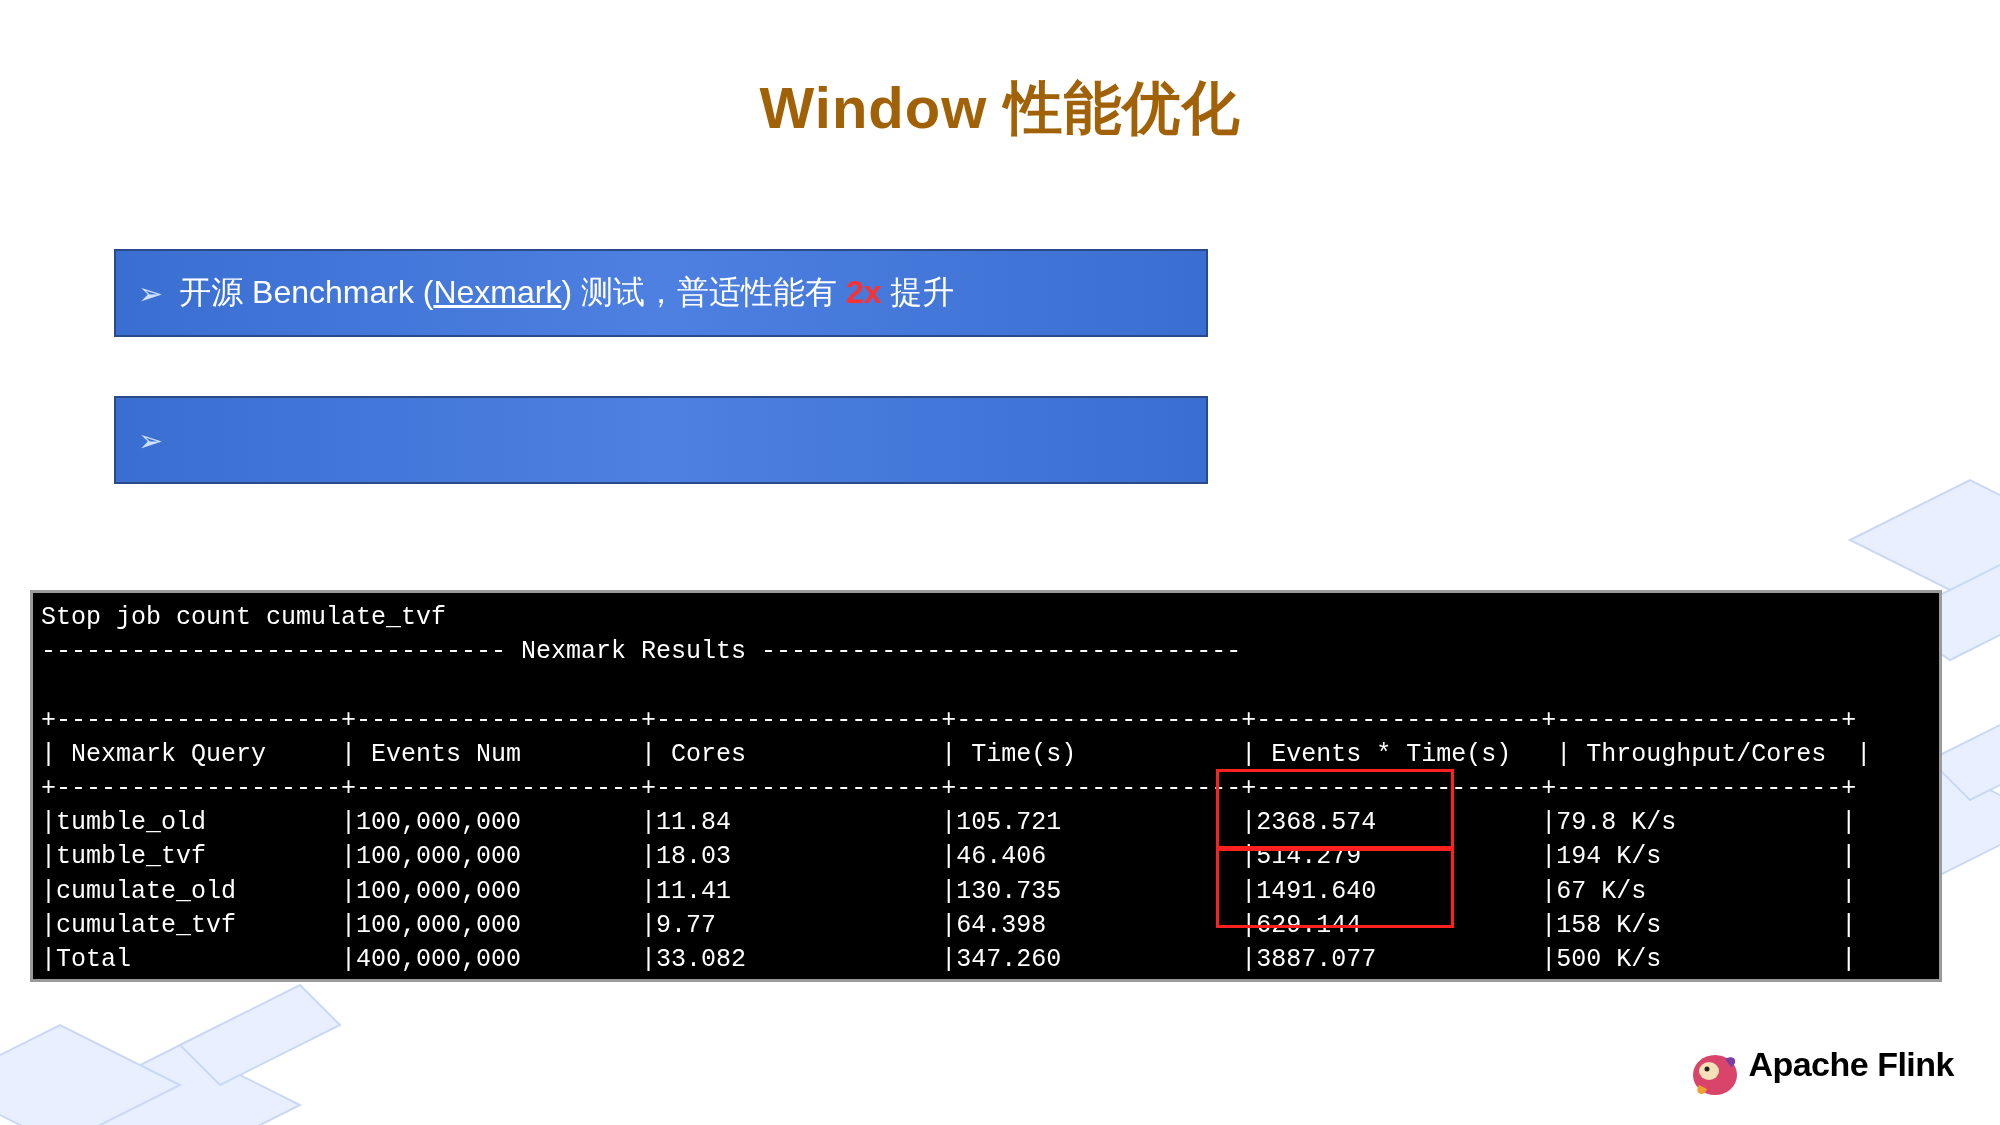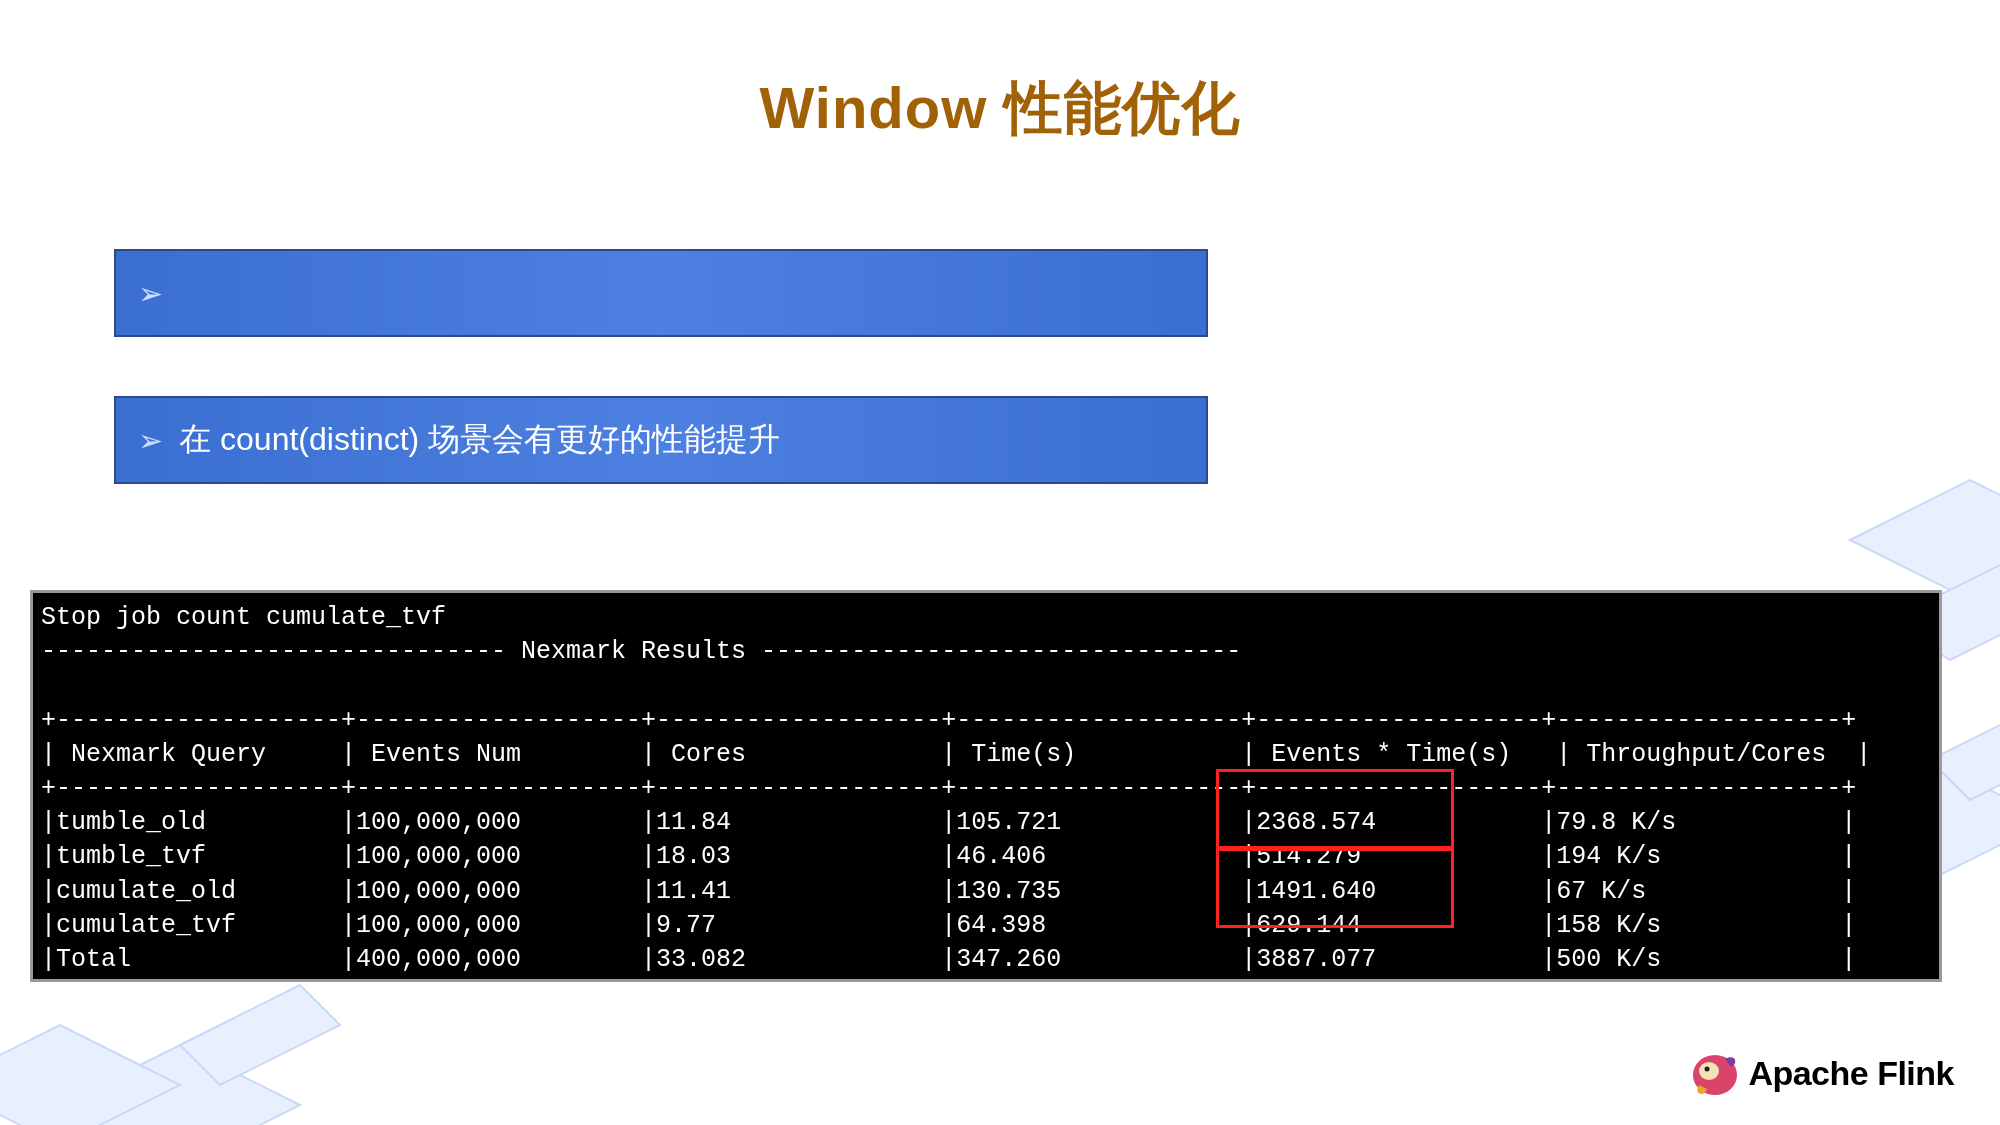--- a/index.html
+++ b/index.html
@@ -93,21 +93,20 @@
     pointer-events: none;
   }
   .hl1 { left: 1216px; top: 769px; width: 232px; height: 74px; }
   .hl2 { left: 1216px; top: 848px; width: 232px; height: 74px; }
 
   .logo-area {
     position: absolute;
     right: 46px;
     bottom: 24px;
     display: flex;
-    align-items: center;
     gap: 5px;
   }
   .logo-area .logo-text {
     font-size: 34px;
     font-weight: 800;
     color: #000000;
     letter-spacing: -0.5px;
   }
 </style>
 </head>
@@ -128,25 +127,25 @@
     <polygon points="40,400 160,340 280,400 160,460"></polygon>
     <polygon points="160,340 280,280 320,320 200,380"></polygon>
     <polygon points="120,200 240,140 300,180 180,240"></polygon>
   </g>
 </svg>
 
 <div class="title">Window 性能优化</div>
 
 <div class="bullet bullet1">
   <span class="arrow">➢</span>
+  <span class="txt"><span>开源 Benchmark (</span><span class="underline">Nexmark</span><span>) 测试，普适性能有 </span><span class="red">2x</span><span> 提升</span></span>
 </div>
 
 <div class="bullet bullet2">
   <span class="arrow">➢</span>
-  <span class="txt">在 count(distinct) 场景会有更好的性能提升</span>
 </div>
 
 <div class="terminal"><span>Stop job count cumulate_tvf</span>
 <span>------------------------------- Nexmark Results --------------------------------</span>
 <span></span>
 <span>+-------------------+-------------------+-------------------+-------------------+-------------------+-------------------+</span>
 <span>| Nexmark Query     | Events Num        | Cores             | Time(s)           | Events * Time(s)   | Throughput/Cores  |</span>
 <span>+-------------------+-------------------+-------------------+-------------------+-------------------+-------------------+</span>
 <span>|tumble_old         |100,000,000        |11.84              |105.721            |2368.574           |79.8 K/s           |</span>
 <span>|tumble_tvf         |100,000,000        |18.03              |46.406             |514.279            |194 K/s            |</span>

